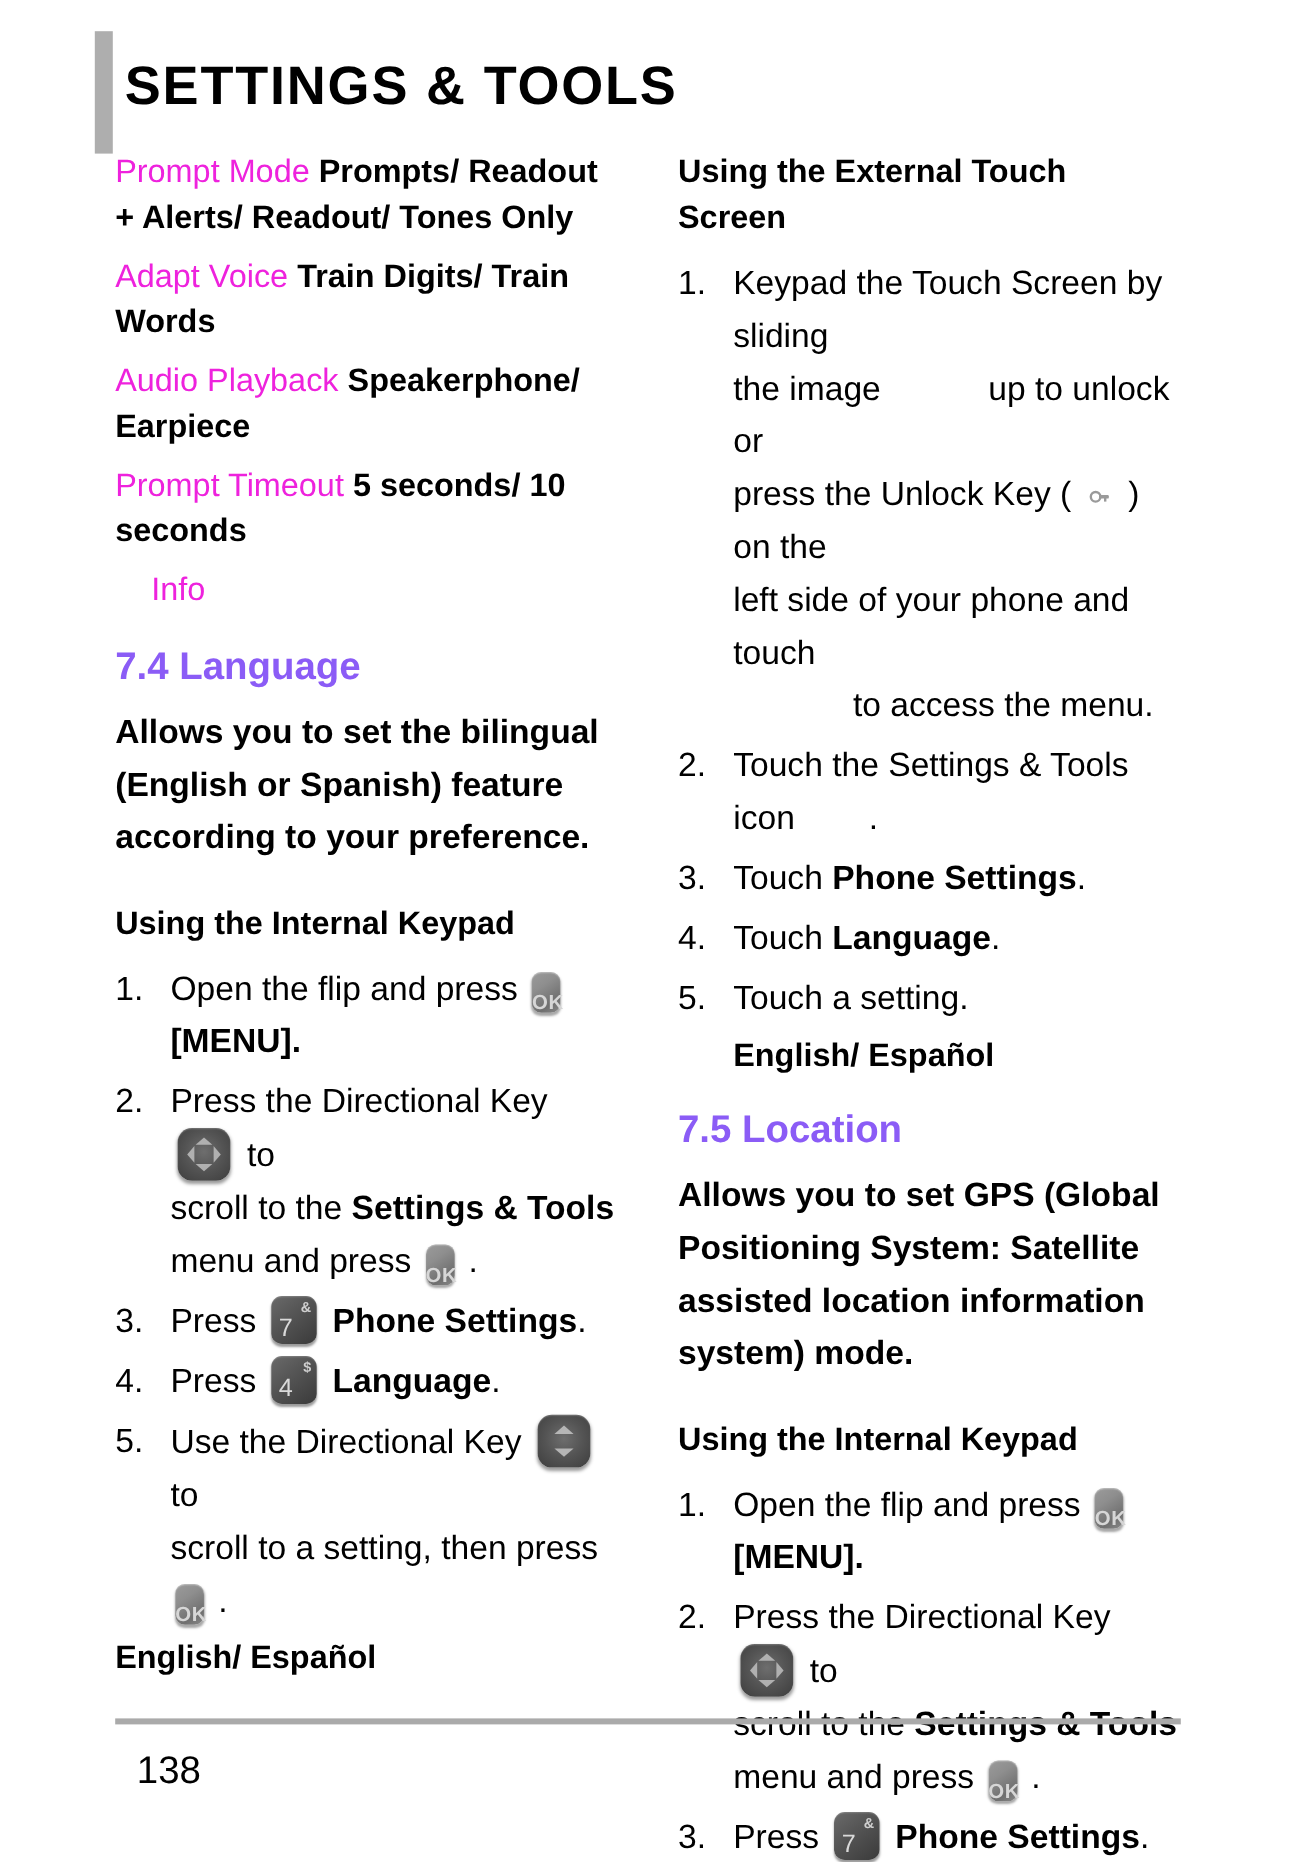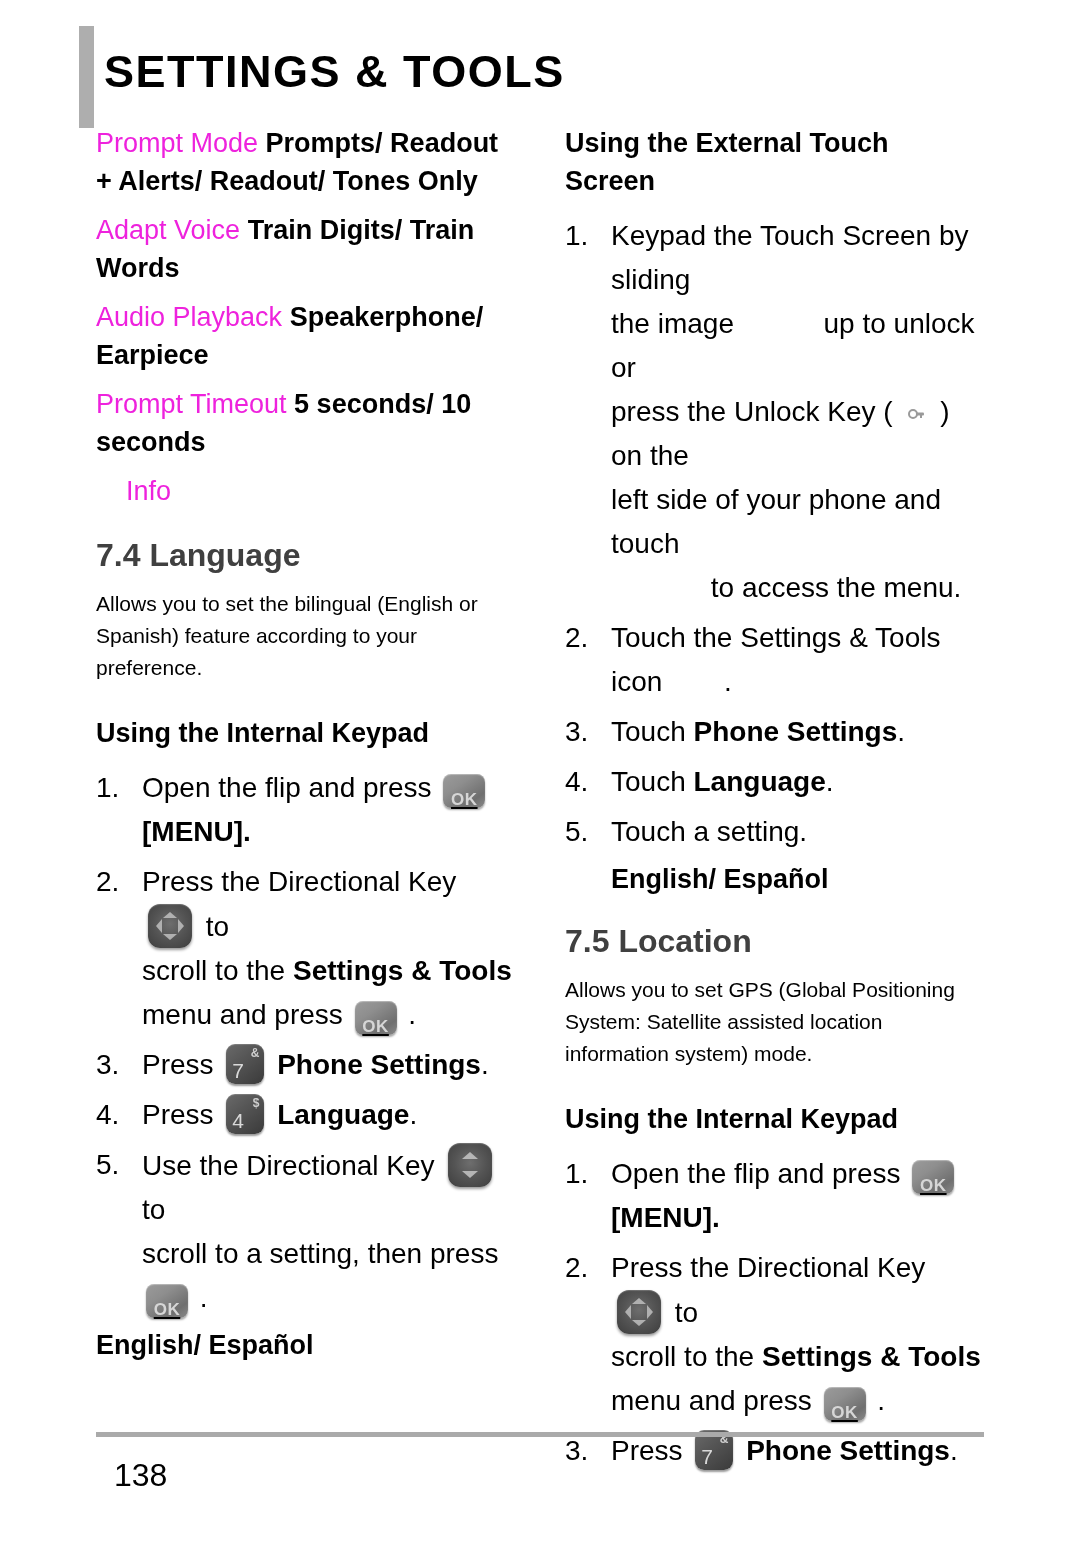--- a/index.html
+++ b/index.html
@@ -71,31 +71,31 @@
   }
   .spec-line.term-only {
     font-weight: normal;
     color: #ee22dd;
   }
   .indent-1 { margin-left: 30px; }
 
   h2.section {
     font-size: 32px;
     font-weight: bold;
-    color: #404040;
+    color: #8b5cf6;
     margin: 26px 0 14px 0;
     line-height: 38px;
   }
   h2.section.first-right { margin-top: 24px; }
 
   p.body {
-    font-size: 21px;
-    line-height: 32px;
+    font-size: 28px;
+    line-height: 44px;
     margin: 0 0 8px 0;
-    font-weight: normal;
+    font-weight: bold;
   }
 
   h3.subhead {
     font-size: 27px;
     font-weight: bold;
     line-height: 38px;
     margin: 30px 0 14px 0;
   }
   h3.subhead.tight { margin-top: 6px; }
 
@@ -132,27 +132,26 @@
   
   .key {
     display: inline-block;
     vertical-align: -8px;
     position: relative;
     box-sizing: border-box;
   }
 
   
   .key-ok {
-    width: 42px; height: 34px;
+    width: 24px; height: 34px;
     border-radius: 8px;
     background: linear-gradient(145deg,#9b9b9b 0%,#8e8e8e 35%,#6f6f6f 75%,#8a8a8a 100%);
     box-shadow: 0 2px 2px rgba(0,0,0,0.35), inset 0 1px 1px rgba(255,255,255,0.35);
     text-align: center;
     margin: 0 4px;
-    text-decoration: underline;
   }
   .key-ok span {
     font-size: 17px;
     font-weight: bold;
     color: #d6d6d6;
     line-height: 34px;
     letter-spacing: 0.5px;
   }
 
   

